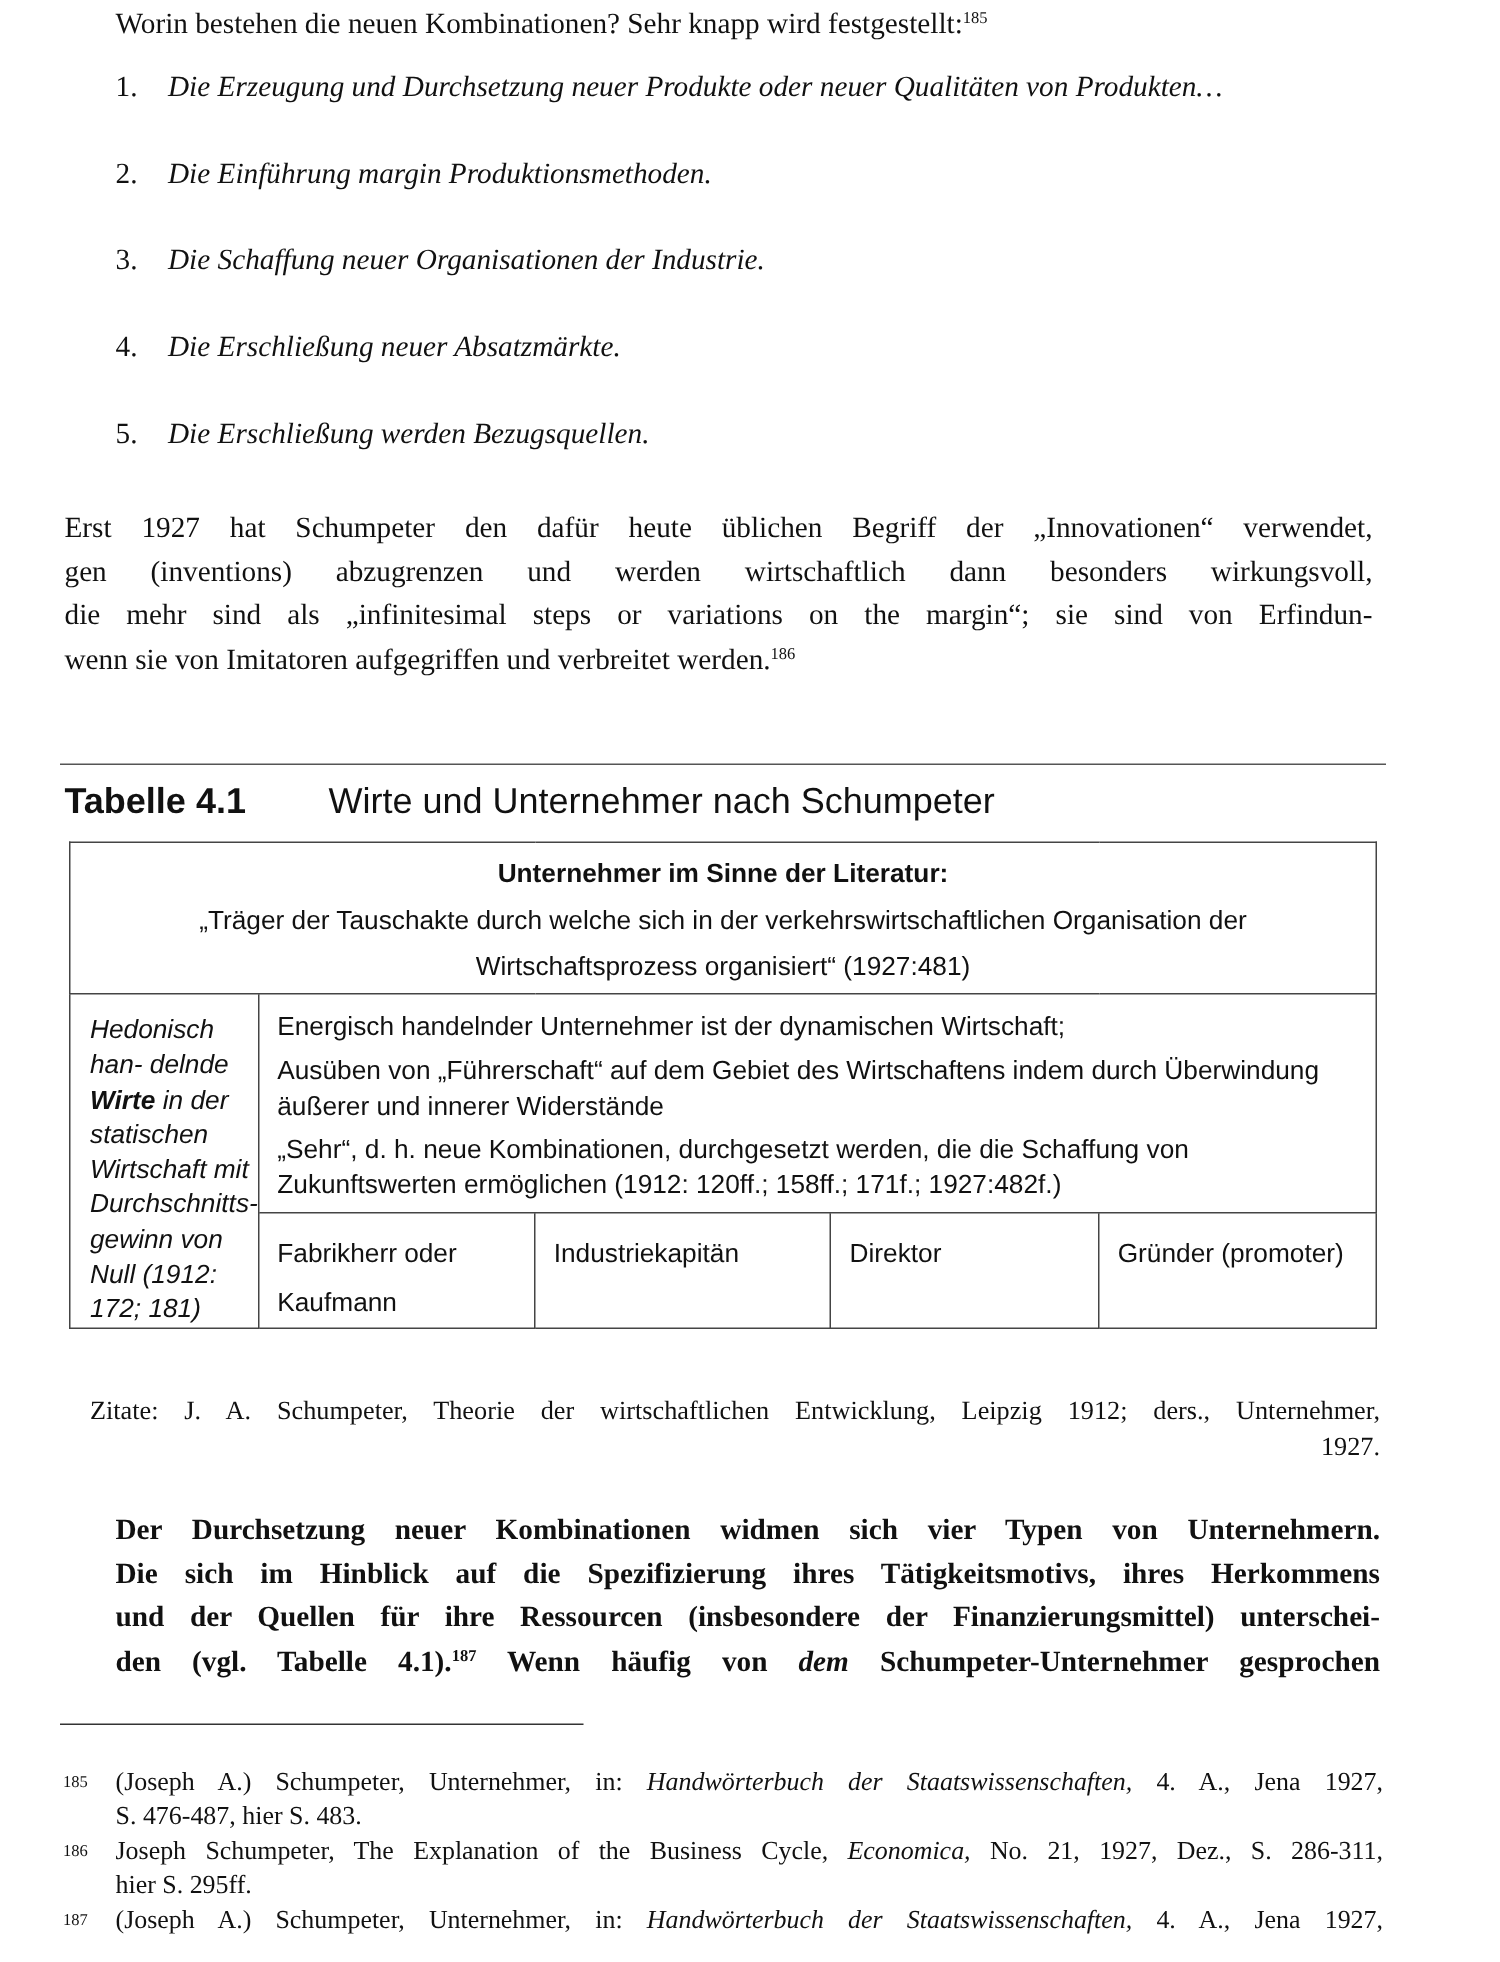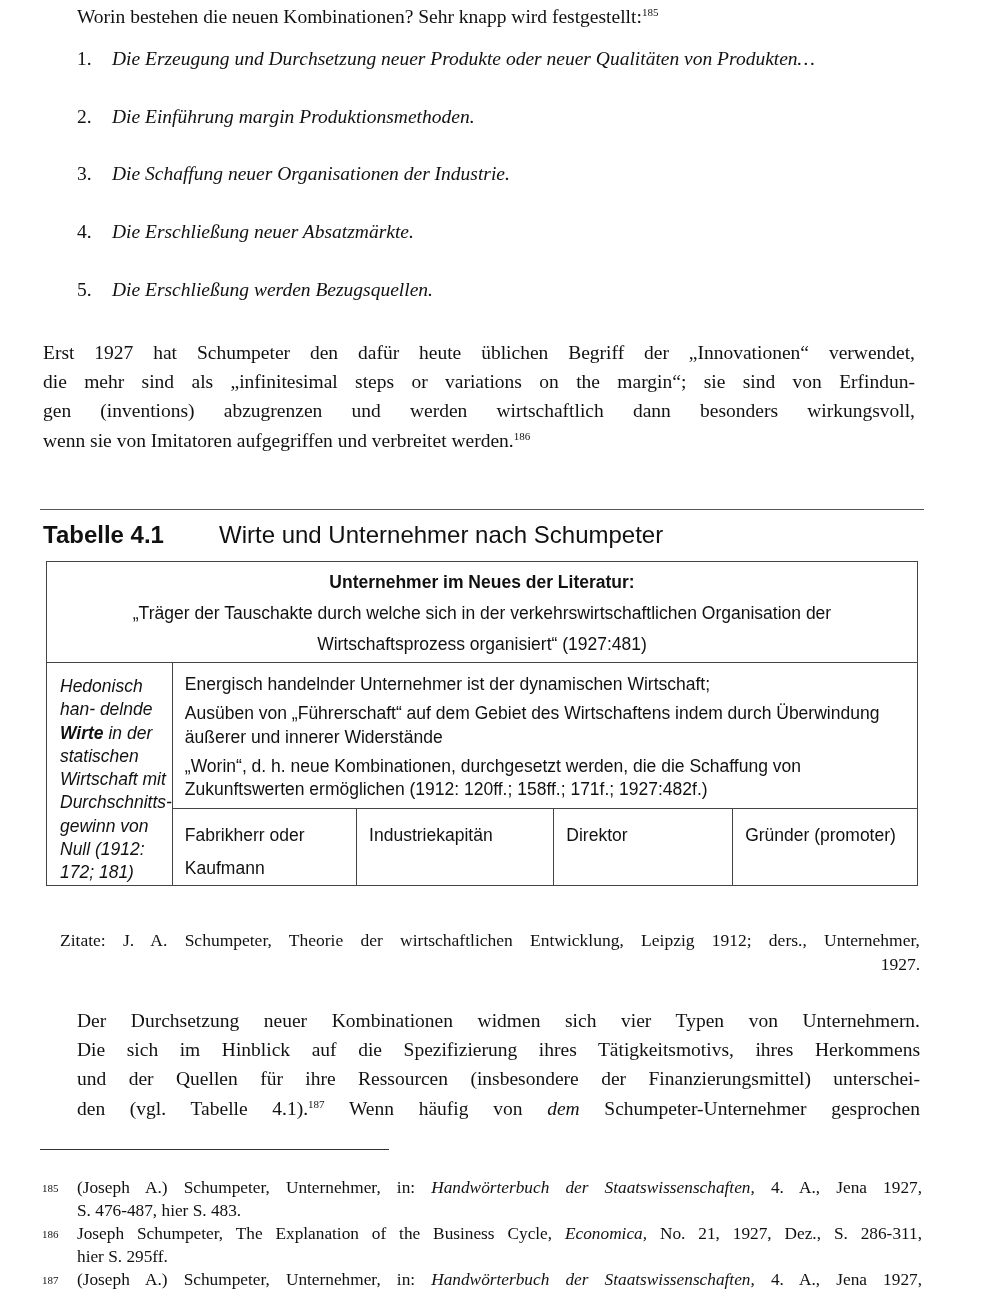--- a/index.html
+++ b/index.html
@@ -22,21 +22,21 @@
   table.t td { border: 1.5px solid #444; vertical-align: top; padding: 0; }
   .hdr { text-align: center; line-height: 31px; padding-top: 5px !important; padding-bottom: 2px !important; }
   .hdr .b { font-weight: bold; }
   .left-cell { width: 174px; padding: 12px 0 0 13px !important; line-height: 23.3px; font-style: italic; }
   .right-cell { padding: 10px 12px 6px 12px !important; line-height: 23.3px; }
   .right-cell p { margin: 0 0 6px 0; }
   .sub td { height: 62px; padding: 10px 12px 0 12px !important; line-height: 33px; width: 25%; }
   .zitate { left: 60px; top: 928px; width: 860px; font-size: 17.5px; line-height: 24px; text-align: right; }
   .zitate .l1 { display: block; text-align: justify; text-align-last: justify; }
   .para2 { left: 77px; top: 1006px; width: 843px; font-size: 19.5px; line-height: 29.2px; }
-  .para2 span.line { display: block; text-align: justify; text-align-last: justify; white-space: nowrap; }
+  .para2 span.line { display: block; text-align: justify; text-align-last: justify; white-space: nowrap; font-weight: bold; }
   .fn-rule { left: 40px; top: 1149px; width: 349px; height: 1px; background: #333; }
   .fns { left: 42px; top: 1176px; width: 880px; font-size: 17.3px; line-height: 23px; }
   .fn { display: flex; }
   .fn .n { width: 35px; font-size: 11px; padding-top: 1px; }
   .fn .body { flex: 1; }
   .fn .body .j { display: block; text-align: justify; text-align-last: justify; white-space: nowrap; }
   .fn .body .r { display: block; }
 </style>
 </head>
 <body>
@@ -61,46 +61,46 @@
       <span class="txt">Die Erschließung neuer Absatzmärkte.</span>
     </li>
   <li>
       <span class="num">5.</span>
       <span class="txt">Die Erschließung werden Bezugsquellen.</span>
     </li>
 </ol>
 
 <div class="abs para1 serif">
   <span class="line" style="text-align-last:justify">Erst 1927 hat Schumpeter den dafür heute üblichen Begriff der „Innovationen“ verwendet,</span>
+  <span class="line" style="text-align-last:justify">gen (inventions) abzugrenzen und werden wirtschaftlich dann besonders wirkungsvoll,</span>
   <span class="line" style="text-align-last:justify">die mehr sind als „infinitesimal steps or variations on the margin“; sie sind von Erfindun-</span>
-  <span class="line" style="text-align-last:justify">gen (inventions) abzugrenzen und werden wirtschaftlich dann besonders wirkungsvoll,</span>
   <span class="line"><span>wenn sie von Imitatoren aufgegriffen und verbreitet werden.</span><sup>186</sup></span>
 </div>
 
 <div class="abs rule-top"></div>
 
 <div class="abs tbl-caption sans">
   <span class="lbl">Tabelle 4.1</span><span>Wirte und Unternehmer nach Schumpeter</span>
 </div>
 
 <table class="t sans">
   <tbody>
       <tr>
     <td colspan="5" class="hdr">
-      <div class="b">Unternehmer im Neues der Literatur:</div>
+      <div class="b">Unternehmer im Sinne der Literatur:</div>
       <div>„Träger der Tauschakte durch welche sich in der verkehrswirtschaftlichen Organisation der</div>
       <div>Wirtschaftsprozess organisiert“ (1927:481)</div>
     </td>
   </tr>
   <tr>
     <td rowspan="2" class="left-cell"><span>Hedonisch han- delnde </span><b>Wirte</b><span> in der statischen Wirtschaft mit Durchschnitts- gewinn von Null (1912: 172; 181)</span></td>
     <td colspan="4" class="right-cell">
       <p>Energisch handelnder Unternehmer ist der dynamischen Wirtschaft;</p>
       <p>Ausüben von „Führerschaft“ auf dem Gebiet des Wirtschaftens indem durch Überwindung äußerer und innerer Widerstände</p>
-      <p style="margin:0">„Worin“, d. h. neue Kombinationen, durchgesetzt werden, die die Schaffung von Zukunftswerten ermöglichen (1912: 120ff.; 158ff.; 171f.; 1927:482f.)</p>
+      <p style="margin:0">„Sehr“, d. h. neue Kombinationen, durchgesetzt werden, die die Schaffung von Zukunftswerten ermöglichen (1912: 120ff.; 158ff.; 171f.; 1927:482f.)</p>
     </td>
   </tr>
   <tr class="sub">
     <td>Fabrikherr oder Kaufmann</td>
     <td>Industriekapitän</td>
     <td>Direktor</td>
     <td>Gründer (promoter)</td>
   </tr>
 </tbody>
   </table>

